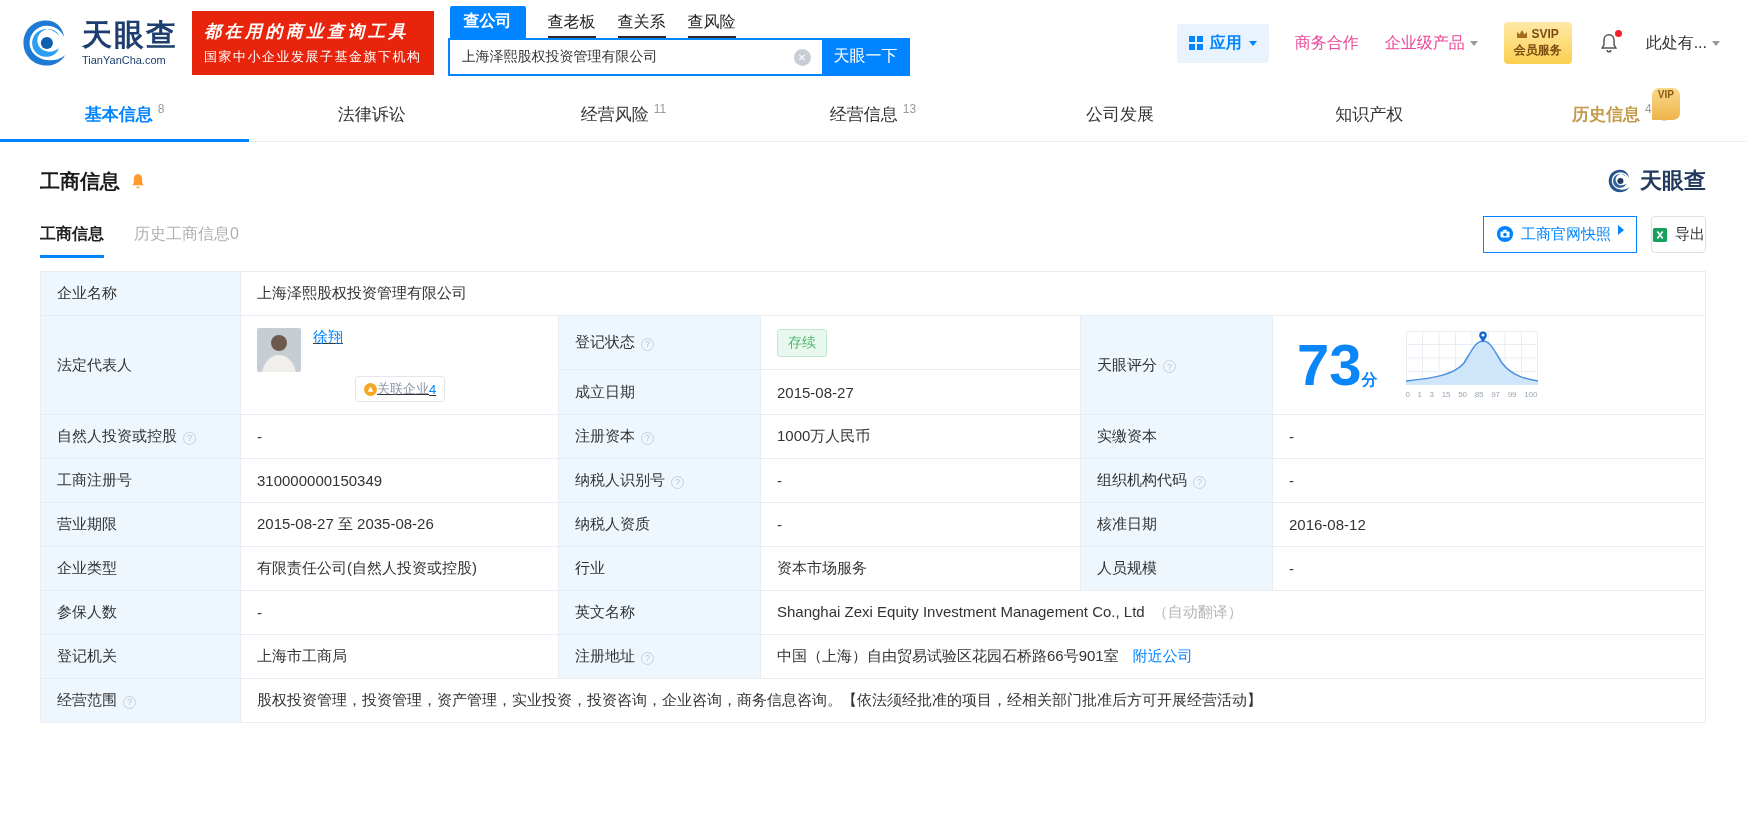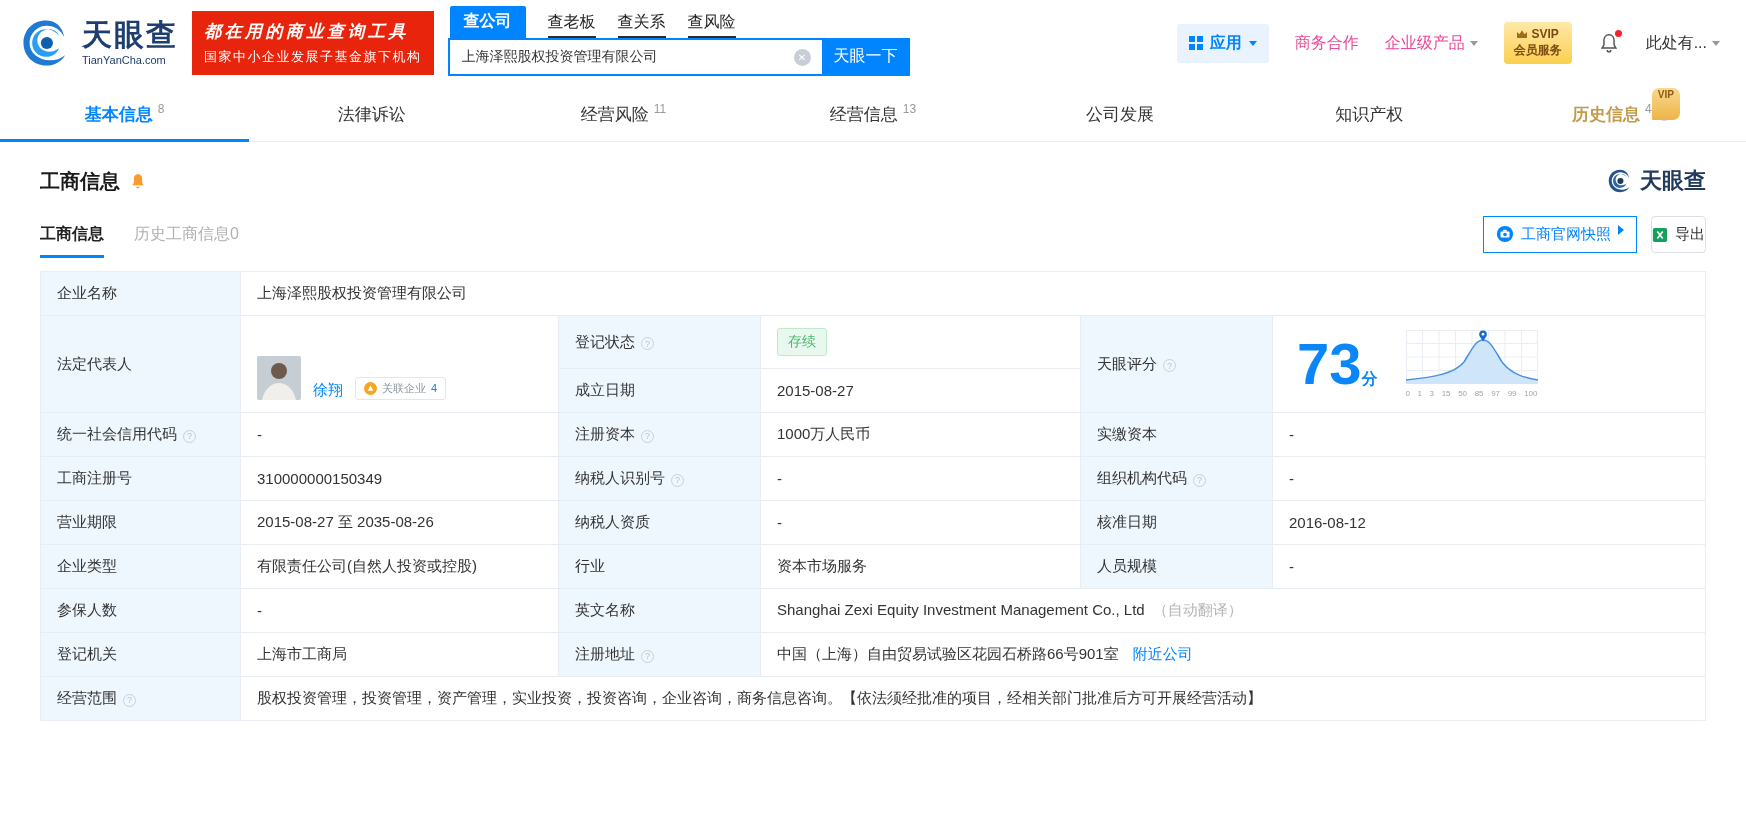--- a/index.html
+++ b/index.html
@@ -69,24 +69,24 @@
   .subtab-actions { margin-left: auto; display: flex; gap: 14px; }
   .btn-snapshot { display: flex; align-items: flex-start; gap: 7px; border: 1px solid #0084ff; color: #0084ff; background: #fff; border-radius: 0; padding: 8px 12px; font-size: 15px; cursor: pointer; }
   .snap-arrow { width: 0; height: 0; border-top: 5px solid transparent; border-bottom: 5px solid transparent; border-left: 6px solid #0084ff; display: inline-block; }
   .btn-export { display: flex; align-items: center; gap: 7px; border: 1px solid #dcdfe6; color: #333; background: #fff; border-radius: 4px; padding: 8px 0; font-size: 15px; cursor: pointer; }
 
   
   .info-table { width: 1666px; margin: 0 40px; border-collapse: collapse; table-layout: fixed; font-size: 15px; }
   .info-table td { border: 1px solid #e8edf3; padding: 12px 16px; color: #333; vertical-align: middle; }
   td.lbl { background: #eef7fe; }
   .badge-green { display: inline-block; background: #e8f8ee; color: #4cb86e; border: 1px solid #bfe8cd; padding: 4px 10px; border-radius: 3px; font-size: 14px; }
-  .rep-cell { display: flex; align-items: flex-end; gap: 12px; }
+  .rep-cell { display: flex; align-items: flex-start; gap: 12px; text-decoration: underline; }
   .rep-name { color: #0084ff; cursor: pointer; }
   .avatar { width: 44px; height: 44px; border-radius: 2px; overflow: hidden; flex: none; cursor: pointer; }
-  .rel-tag { display: inline-flex; align-items: center; gap: 5px; border: 1px solid #e3e6eb; border-radius: 3px; padding: 3px 8px; font-size: 11px; color: #8a94a3; cursor: pointer; background: #fff; margin-top: 48px; }
+  .rel-tag { display: inline-flex; align-items: center; border: 1px solid #e3e6eb; border-radius: 3px; padding: 3px 8px; font-size: 13px; color: #8a94a3; cursor: pointer; background: #fff; margin-top: 48px; }
   .rel-count { color: #0084ff; }
   .score-cell { display: flex; align-items: center; gap: 28px; padding-left: 8px; }
   .score-num { font-size: 58px; font-weight: bold; color: #0b86f8; line-height: 1; }
   .score-unit { font-size: 16px; color: #0b86f8; font-weight: bold; }
   .chart-ticks { display: flex; justify-content: space-between; width: 132px; font-size: 8px; color: #9aa6b4; margin-top: 2px; }
   .link-blue { color: #0084ff; cursor: pointer; margin-left: 14px; }
   .gray-note { color: #b5b5b5; margin-left: 8px; }
 </style>
 </head>
 <body>
@@ -333,21 +333,21 @@
         </div>
       </div>
     </td>
   </tr>
   <tr>
     <td class="lbl"><span>成立日期</span></td>
     <td>2015-08-27</td>
   </tr>
 
   <tr>
-    <td class="lbl"><span>统一社会信用代码</span><span class="mini-help"></span></td>
+    <td class="lbl"><span>自然人投资或控股</span><span class="mini-help"></span></td>
     <td>-</td>
     <td class="lbl"><span>注册资本</span><span class="mini-help"></span></td>
     <td>1000万人民币</td>
     <td class="lbl"><span>实缴资本</span></td>
     <td>-</td>
   </tr>
 
   <tr>
     <td class="lbl"><span>工商注册号</span></td>
     <td>310000000150349</td>

